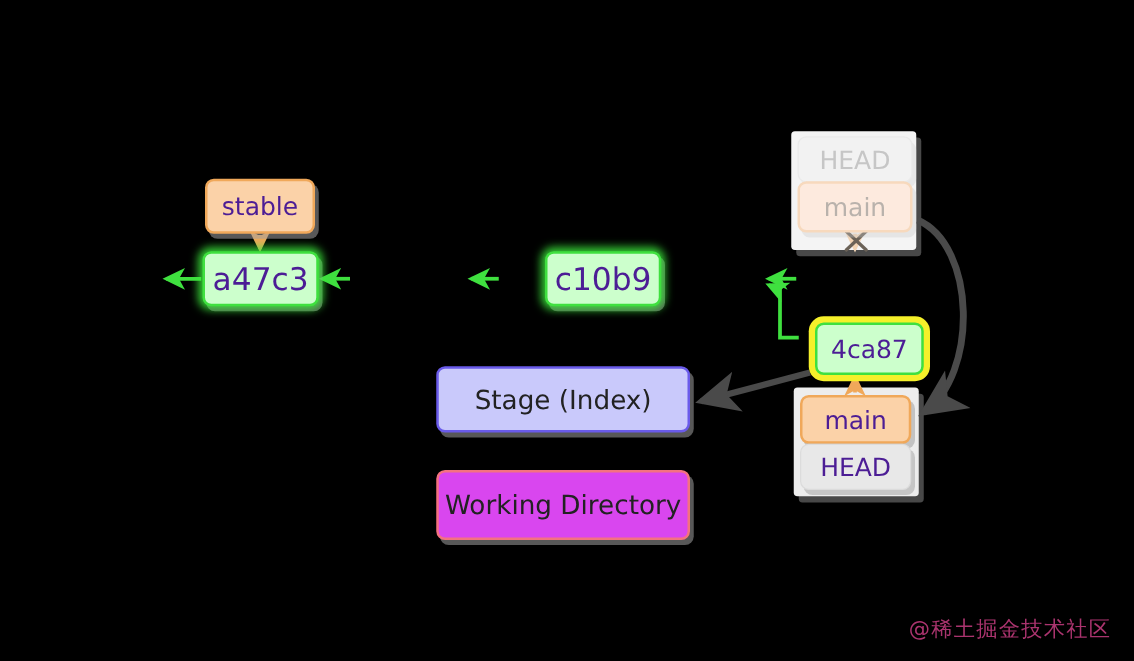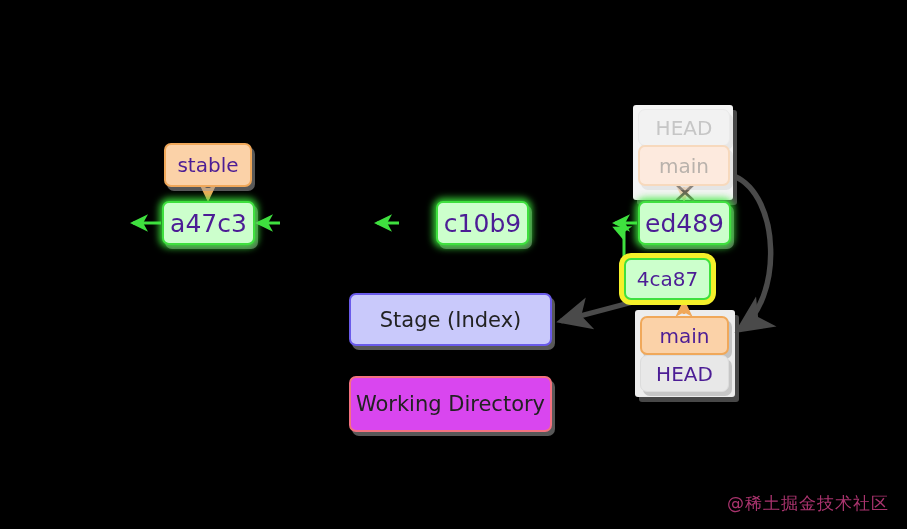--- a/index.html
+++ b/index.html
@@ -100,22 +100,21 @@
       <line x1="693" y1="185" x2="677" y2="200"></line>
     </g>
 
     <path d="M734,176 C781,196 783,300 739,330" stroke="#4a4a4a" stroke-width="5.5" fill="none" marker-end="url(#agray)"></path>
 
     <path d="M648,298 L561,321" stroke="#4a4a4a" stroke-width="5" fill="none" marker-end="url(#agray)"></path>
   </svg>
 
   <div class="node commit" style="left:162px;top:201px;width:93px;height:44px;">a47c3</div>
   <div class="node commit" style="left:400px;top:201px;width:93px;height:44px;margin-left:36px;">c10b9</div>
-  <div class="node commit" style="left:638px;top:201px;width:93px;height:44px;">ed489</div>
-  <div class="node commit-hl" style="left:624px;top:258px;width:87px;height:42px;">4ca87</div>
+  <div class="node commit-hl" style="left:652px;top:258px;width:87px;height:42px;">4ca87</div>
 
   <div class="node ref" style="left:164px;top:143px;width:88px;height:44px;">stable</div>
 
   <div class="node head-ghost" style="left:638px;top:109px;width:92px;height:37px;">HEAD</div>
   <div class="node ref-ghost" style="left:638px;top:145px;width:92px;height:41px;">main</div>
 
   <div class="node ref" style="left:640px;top:316px;width:89px;height:39px;">main</div>
   <div class="node head" style="left:640px;top:355px;width:89px;height:37px;">HEAD</div>
 
   <div class="node stage" style="left:349px;top:293px;width:203px;height:53px;">Stage (Index)</div>

